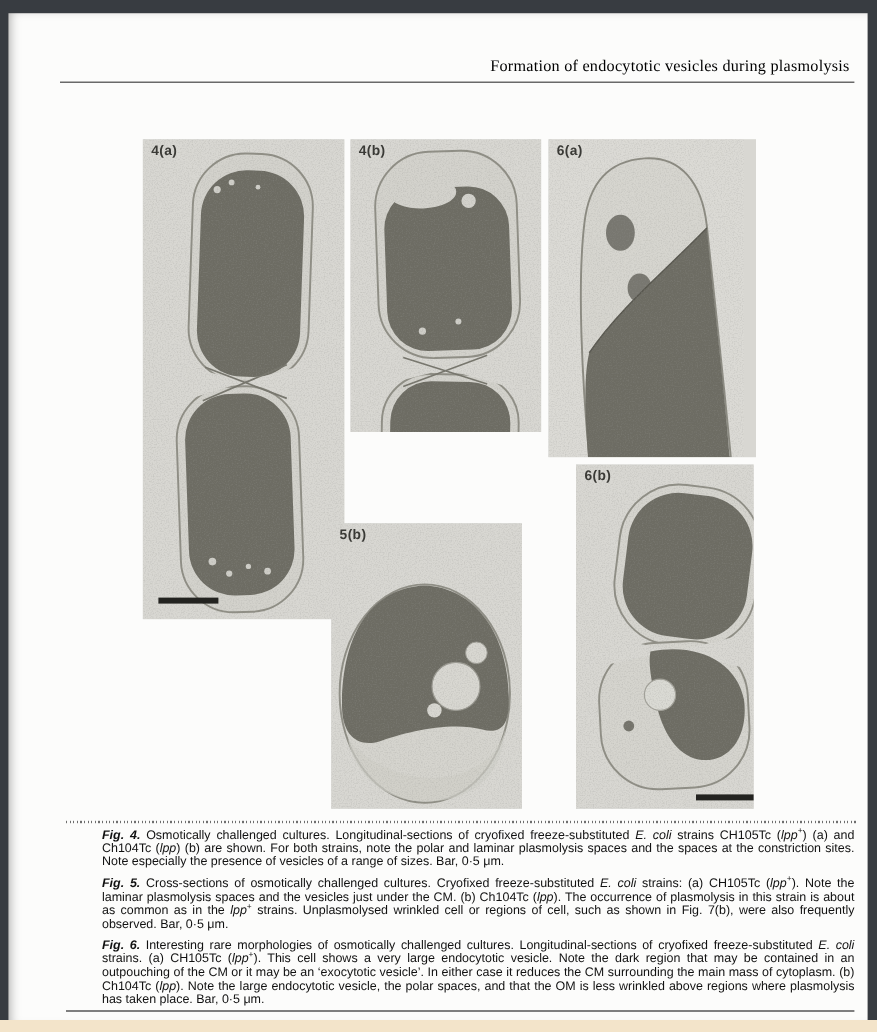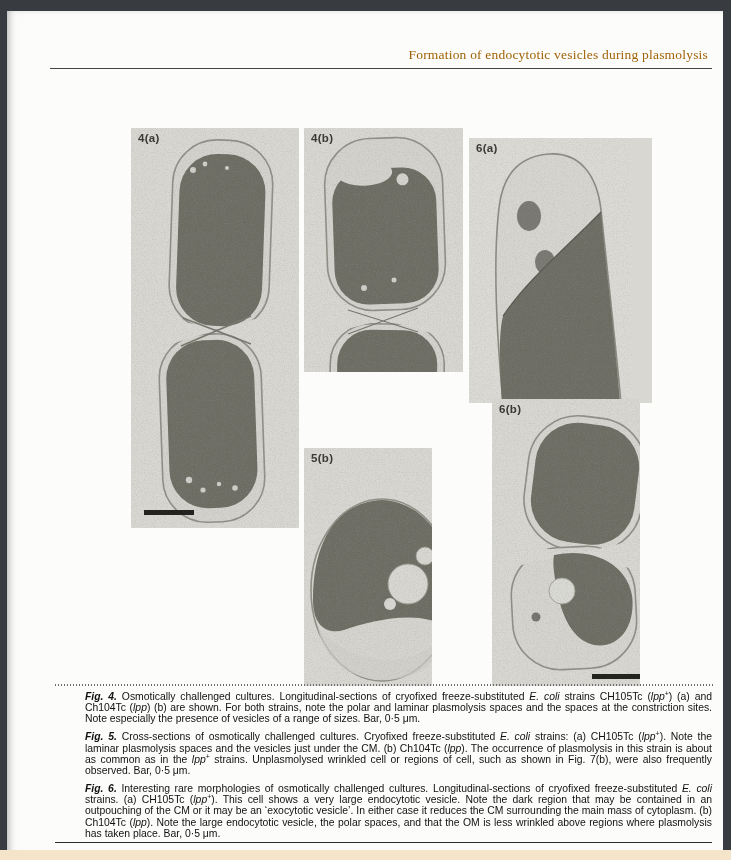--- a/index.html
+++ b/index.html
@@ -4,30 +4,30 @@
 <style>
   html,body{margin:0;padding:0;}
   body{font-family:"Liberation Sans",sans-serif;}
   #screen{position:relative;width:731px;height:860px;background:var(--frame,#383c41);overflow:hidden;}
 
   .page{position:absolute;left:7px;top:11px;width:716px;height:839px;background:var(--page-bg,#fcfcfb);
         box-shadow:inset 7px 2px 9px -6px rgba(0,0,0,.35);}
   .bottom-strip{position:absolute;left:0;top:850px;width:731px;height:10px;background:var(--bottom-strip,#f3e4ca);}
 
   .running-head{position:absolute;top:36px;right:15px;font-family:"Liberation Serif",serif;
-                font-size:13.5px;color:#a16207;letter-spacing:.2px;text-align:center;}
+                font-size:13.5px;color:#000000;letter-spacing:.2px;text-align:center;}
   .head-rule{position:absolute;top:57px;left:43px;width:662px;height:0;border-top:1.5px solid #454545;}
 
-  .panel{position:absolute;margin:16px;padding:0;overflow:hidden;background:var(--em-bg,#d8d7d2);text-align:right;}
+  .panel{position:absolute;margin:4px;padding:0;overflow:hidden;background:var(--em-bg,#d8d7d2);text-align:right;}
   .panel svg{display:block;position:absolute;left:0;top:0;}
   .p4a{left:108px;top:101px;width:168px;height:400px;}
   .p4b{left:281px;top:101px;width:159px;height:244px;}
-  .p6a{left:446px;top:111px;width:173px;height:265px;padding-left:10px;}
+  .p6a{left:446px;top:101px;width:173px;height:265px;}
   .p5a{left:108px;top:507px;width:168px;height:152px;}
-  .p5b{left:281px;top:421px;width:128px;height:238px;}
+  .p5b{left:265px;top:421px;width:159px;height:238px;}
   .p6b{left:469px;top:372px;width:148px;height:287px;}
 
   .plabel{position:absolute;left:7px;top:4px;font-size:11.5px;font-weight:600;color:#3a3a36;letter-spacing:.3px;}
   .sbar{position:absolute;height:4.5px;background:var(--scale-bar,#232320);}
 
   .caption-sep{position:absolute;top:673px;left:48px;width:660px;height:1.6px;
                background-image:repeating-linear-gradient(90deg,#6e6e6e 0 1px,transparent 1px 3px);}
   .captions{position:absolute;top:680px;left:78px;width:627px;color:#111;}
   .cap{margin:0;font-size:10.4px;line-height:11.15px;text-align:justify;}
   .cap + .cap{margin-top:7px;}

